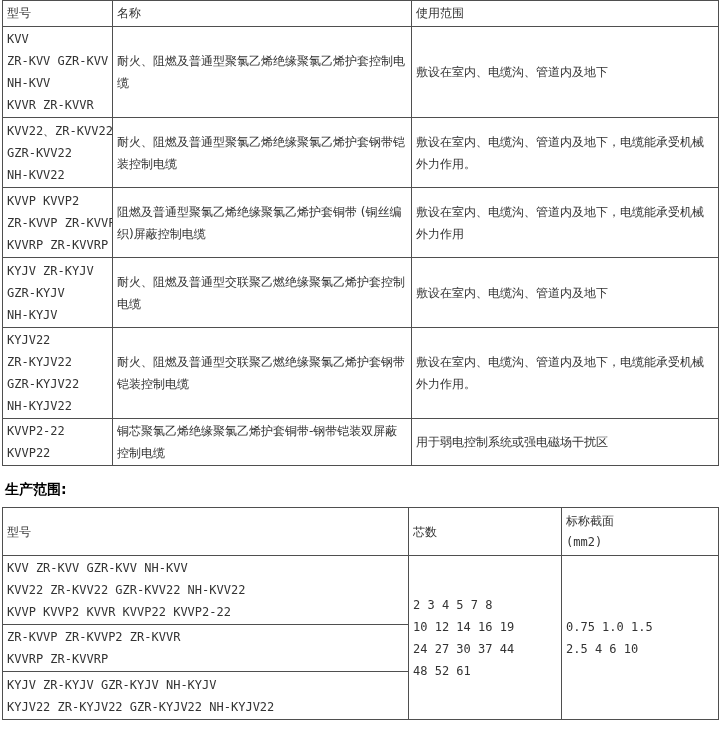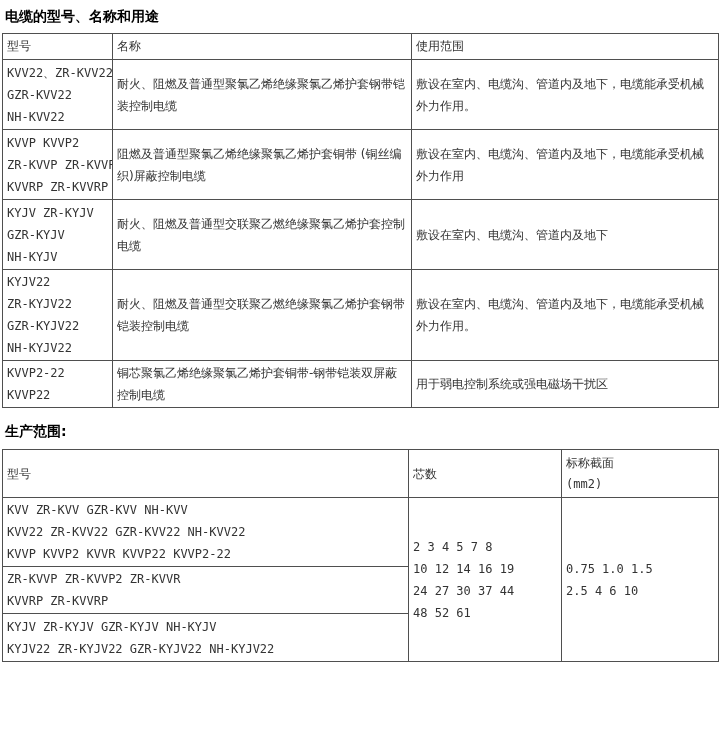--- a/index.html
+++ b/index.html
@@ -65,36 +65,45 @@
   .t2 thead th { line-height:20px; }
   .t2 .ga { height:67px; }
   .t2 .gb { height:46px; }
   .t2 .gc { height:48px; }
 </style>
 </head>
 <body>
 
 <div>
 
-  <div class="sec-title">电缆的型号、名称和用途</div>
 
   <table class="t1">
     <colgroup>
       <col class="c-model">
         <col class="c-name">
         <col class="c-usage">
     </colgroup>
     <thead>
       <tr>
         <th>型号</th>
         <th>名称</th>
         <th>使用范围</th>
       </tr>
     </thead>
     <tbody>
+      <tr class="r1">
+        <td>
+          <div class="code">KVV</div>
+          <div class="code">ZR-KVV GZR-KVV</div>
+          <div class="code">NH-KVV</div>
+          <div class="code">KVVR ZR-KVVR</div>
+        </td>
+        <td>耐火、阻燃及普通型聚氯乙烯绝缘聚氯乙烯护套控制电缆</td>
+        <td>敷设在室内、电缆沟、管道内及地下</td>
+      </tr>
       <tr class="r2">
         <td>
           <div class="code">KVV22、ZR-KVV22</div>
           <div class="code">GZR-KVV22</div>
           <div class="code">NH-KVV22</div>
         </td>
         <td>耐火、阻燃及普通型聚氯乙烯绝缘聚氯乙烯护套钢带铠装控制电缆</td>
         <td>敷设在室内、电缆沟、管道内及地下，电缆能承受机械外力作用。</td>
       </tr>
       <tr class="r3">

